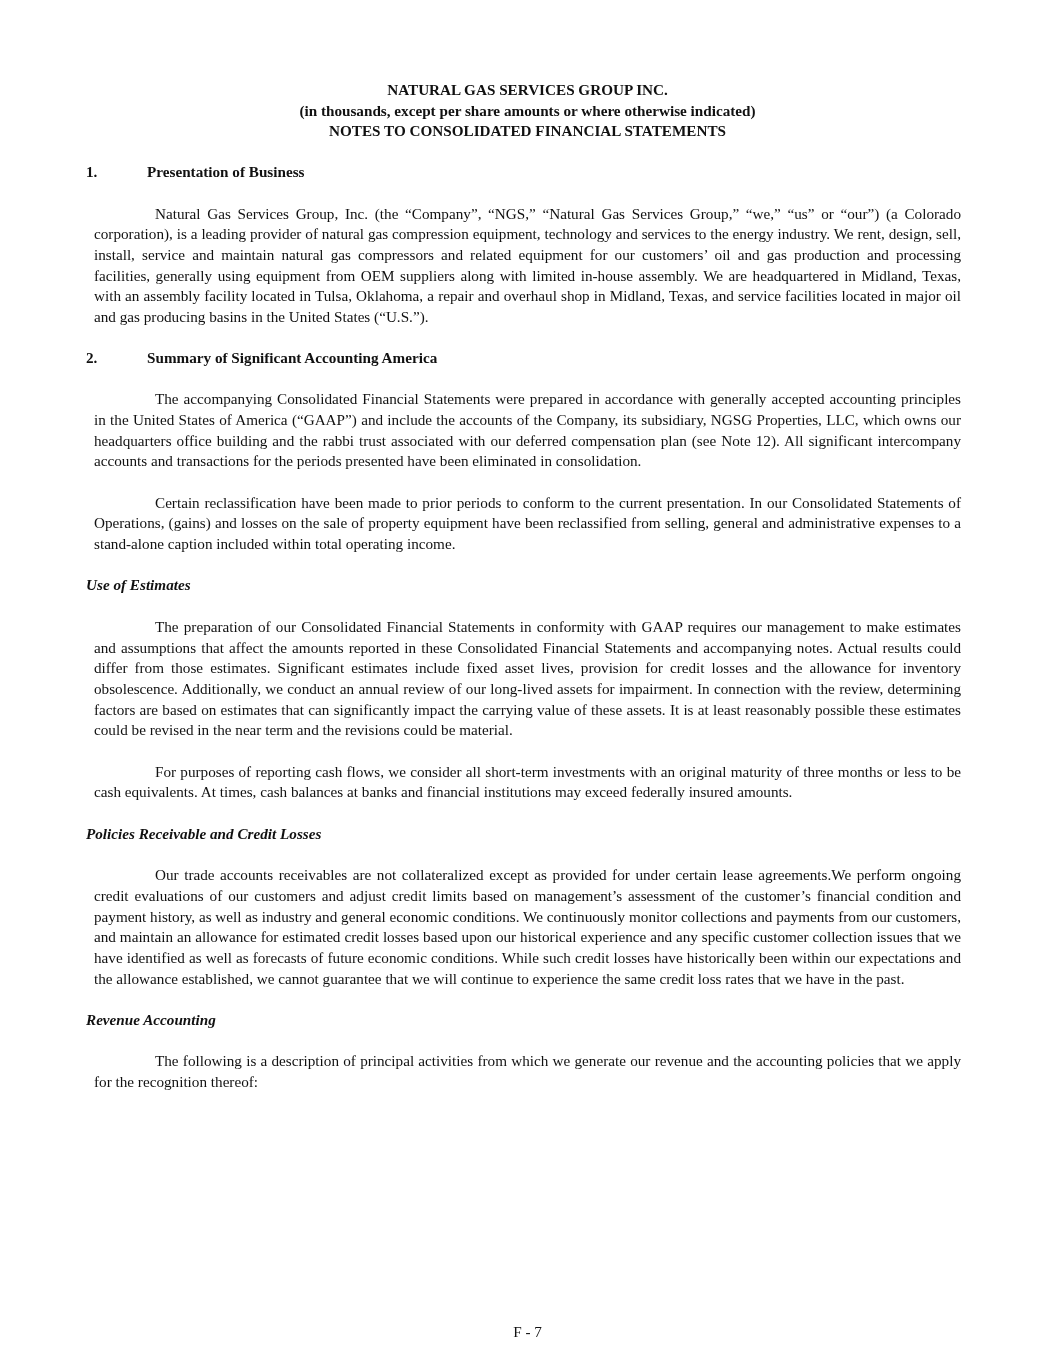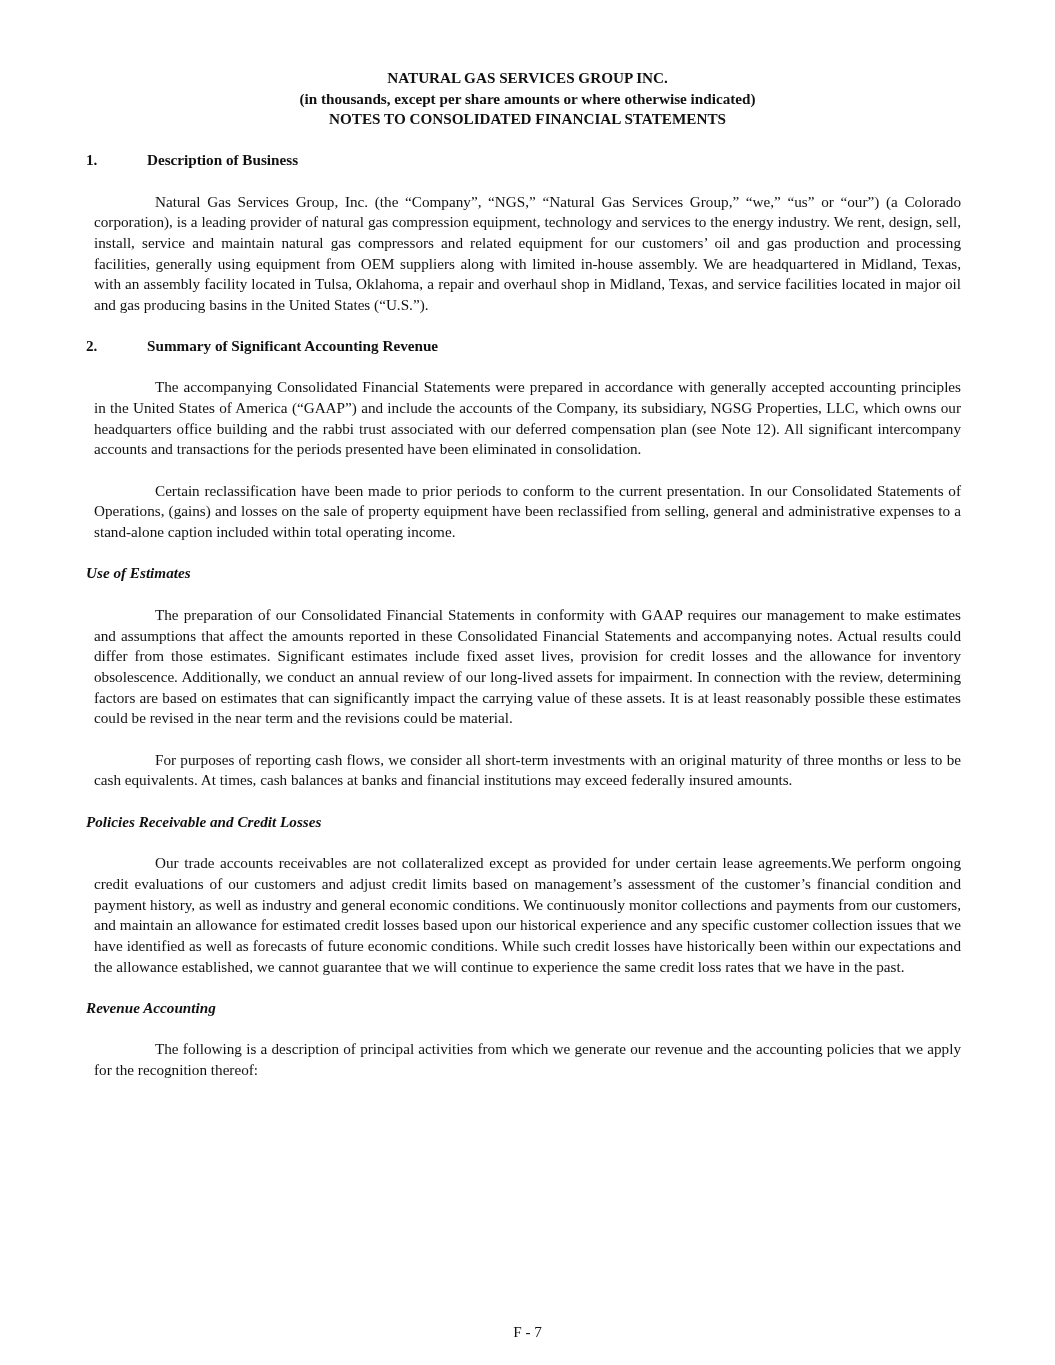--- a/index.html
+++ b/index.html
@@ -13,21 +13,21 @@
       position: relative;
       overflow: hidden;
       font-family: "Liberation Serif", "DejaVu Serif", serif;
       color: #111111;
       font-size: 15.2px;
       line-height: 20.7px;
     }
     .page {
       position: absolute;
       left: 86px;
-      top: 68px;
+      top: 80px;
       width: 883px;
     }
     .title-block {
       text-align: center;
       font-weight: bold;
       line-height: 20.7px;
       font-size: 15.2px;
     }
     .section-heading {
       font-weight: bold;
@@ -64,27 +64,27 @@
 <div class="page">
 
   <div class="title-block">
     <div>NATURAL GAS SERVICES GROUP INC.</div>
     <div>(in thousands, except per share amounts or where otherwise indicated)</div>
     <div>NOTES TO CONSOLIDATED FINANCIAL STATEMENTS</div>
   </div>
 
   <div class="section-heading">
     <span class="section-number">1.</span>
-    <span>Description of Business</span>
+    <span>Presentation of Business</span>
   </div>
   <p class="gap">Natural Gas Services Group, Inc. (the “Company”, “NGS,” “Natural Gas Services Group,” “we,” “us” or “our”) (a Colorado corporation), is a leading provider of natural gas compression equipment, technology and services to the energy industry. We rent, design, sell, install, service and maintain natural gas compressors and related equipment for our customers’ oil and gas production and processing facilities, generally using equipment from OEM suppliers along with limited in-house assembly. We are headquartered in Midland, Texas, with an assembly facility located in Tulsa, Oklahoma, a repair and overhaul shop in Midland, Texas, and service facilities located in major oil and gas producing basins in the United States  (“U.S.”).</p>
 
   <div class="section-heading">
     <span class="section-number">2.</span>
-    <span>Summary of Significant Accounting Revenue</span>
+    <span>Summary of Significant Accounting America</span>
   </div>
 
   <p class="gap">The accompanying Consolidated Financial Statements were prepared in accordance with generally accepted accounting principles in the United States of America (“GAAP”) and include the accounts of the Company, its subsidiary, NGSG Properties, LLC, which owns our headquarters office building and the rabbi trust associated with our deferred compensation plan (see Note 12). All significant intercompany accounts and transactions for the periods presented have been eliminated in consolidation.</p>
   <p class="gap">Certain reclassification have been made to prior periods to conform to the current presentation. In our Consolidated Statements of Operations, (gains) and losses on the sale of property equipment have been reclassified from selling, general and administrative expenses to a stand-alone caption included within total operating income.</p>
 
   <div class="subheading">Use of Estimates</div>
   <p class="gap">The preparation of our Consolidated Financial Statements in conformity with GAAP requires our management to make estimates and assumptions that affect the amounts reported in these Consolidated Financial Statements and accompanying notes. Actual results could differ from those estimates. Significant estimates include fixed asset lives, provision for credit losses and the allowance for inventory obsolescence. Additionally, we conduct an annual review of our long-lived assets for impairment. In connection with the review, determining factors are based on estimates that can significantly impact the carrying value of these assets. It is at least reasonably possible these estimates could be revised in the near term and the revisions could be material.</p>
 
   <p class="gap">For purposes of reporting cash flows, we consider all short-term investments with an original maturity of three months or less to be cash equivalents. At times, cash balances at banks and financial institutions may exceed federally insured amounts.</p>
 

